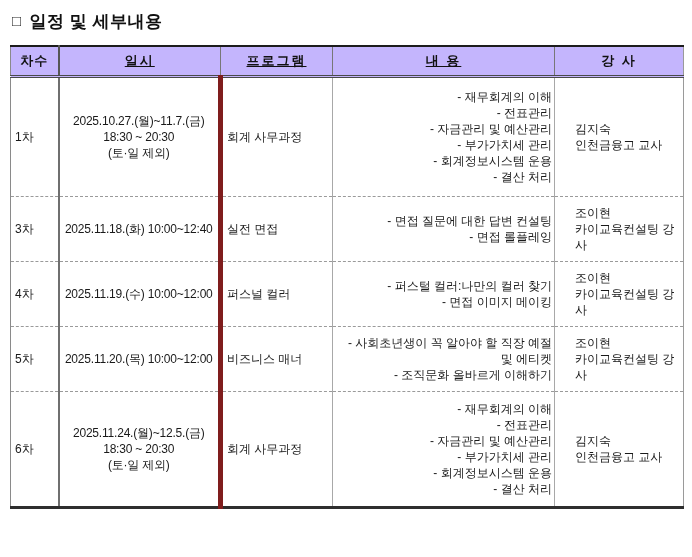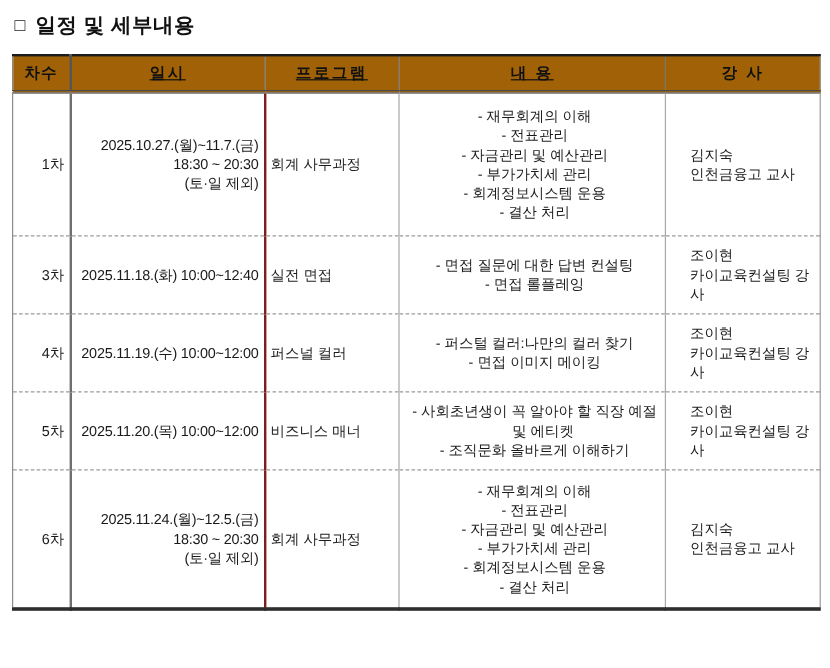--- a/index.html
+++ b/index.html
@@ -41,52 +41,52 @@
     border-right: 1px solid #9a9a9a;
     font-size: 12px;
     line-height: 16px;
   }
   col.c1 { width: 48px; }
   col.c2 { width: 162px; }
   col.c3 { width: 112px; }
   col.c4 { width: 222px; }
   col.c5 { width: 129px; }
   thead th {
-    background: #a16207;
+    background: #c4b5fd;
     font-size: 13px;
     font-weight: bold;
     letter-spacing: 2px;
     padding: 6px 2px;
     border-bottom: 3px double #4a4a4a;
     text-align: center;
     color: #111;
   }
   thead th.h-session { border-right: 2px solid #555; letter-spacing: 1px; }
   thead th.h-mid     { border-right: 1px solid #777; text-decoration: underline; }
   tbody td {
     vertical-align: middle;
     padding: 8px 4px;
   }
   tbody tr + tr td { border-top: 1px dashed #9a9a9a; }
   td.c-session {
-    text-align: right;
+    text-align: left;
     border-right: 2px solid #6f6f6f;
   }
   td.c-datetime {
-    text-align: right;
+    text-align: center;
     padding-left: 4px;
-    border-right: 2px solid #7f1d1d;
+    border-right: 5px solid #7f1d1d;
     letter-spacing: -0.2px;
   }
   td.c-program {
     text-align: left;
     border-right: 1px solid #a8a8a8;
   }
   td.c-content {
-    text-align: center;
+    text-align: right;
     padding-left: 6px;
     padding-right: 2px;
     border-right: 1px solid #a8a8a8;
   }
   td.c-instructor {
     text-align: left;
     padding-left: 20px;
   }
   .bullet {
     padding-left: 14px;

